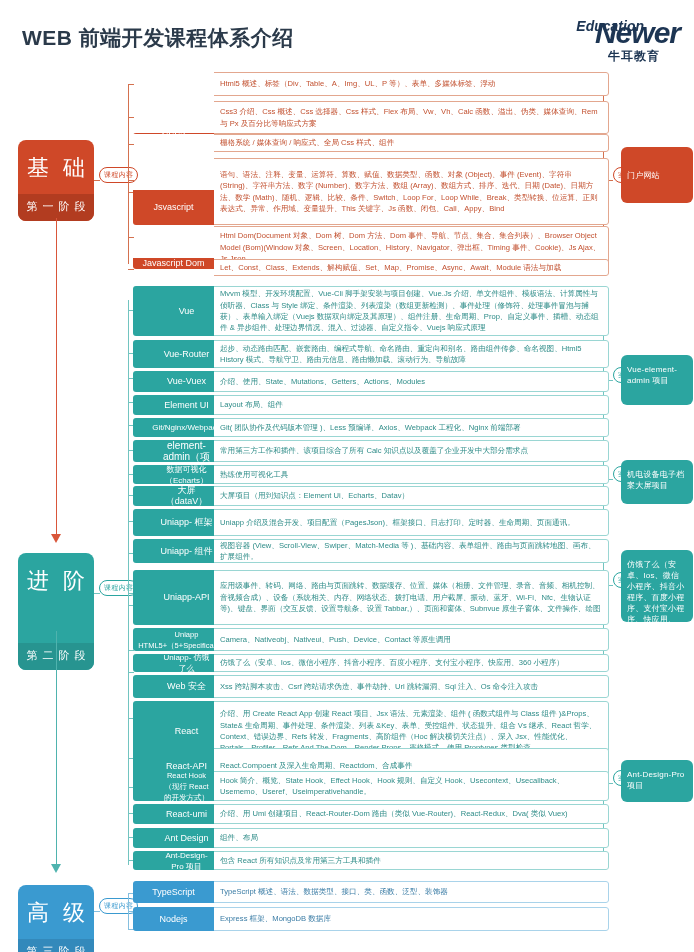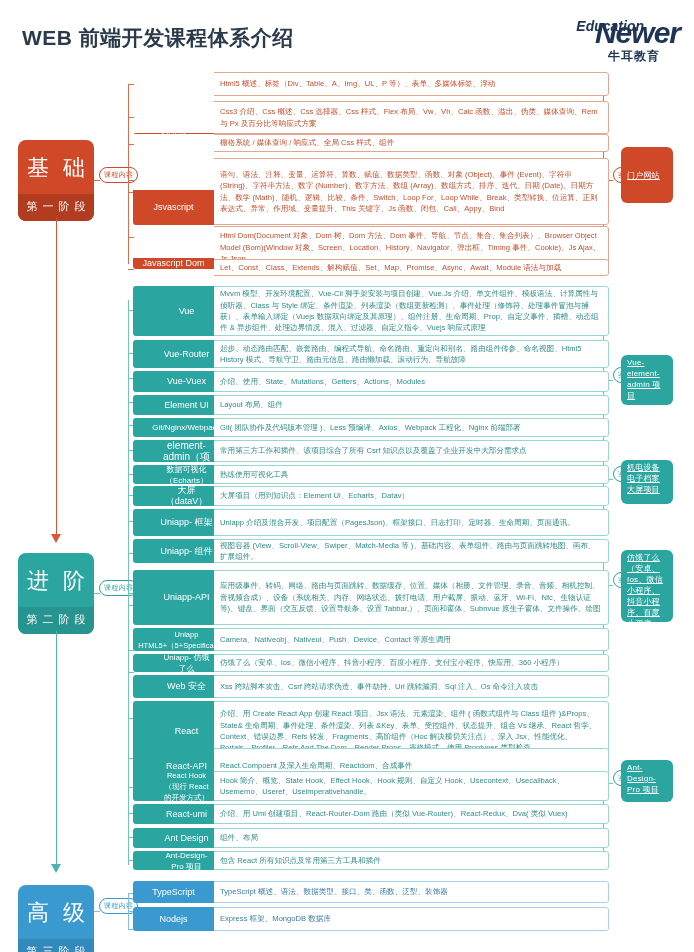--- a/index.html
+++ b/index.html
@@ -74,21 +74,21 @@
     font-weight: normal;
   }
   .stage-sub {
     font-size: 11px;
     letter-spacing: 1px;
     padding: 5px 0 7px 1px;
   }
   .stage.s1 { left: 18px; top: 140px; background: #cf4828; }
   .stage.s1 .stage-sub { background: #b23c20; }
   .stage.s2 { left: 18px; top: 553px; background: #2ba5a0; }
-  .stage.s2 .stage-sub { background: #279490; }
+  .stage.s2 .stage-sub { background: #279490; margin-top: 36px; }
   .stage.s3 { left: 18px; top: 885px; background: #3a9ad0; }
   .stage.s3 .stage-sub { background: #3389bb; }
 
   
   .pill {
     position: absolute;
     border-radius: 9px;
     border: 1px solid;
     background: #fff;
     font-size: 7px;
@@ -159,28 +159,27 @@
     border-left: 5px solid transparent;
     border-right: 5px solid transparent;
     border-top: 9px solid #d9563a;
   }
   .arrow-shaft.b { background: #4fb3ae; }
   .arrow-head.b { border-top-color: #4fb3ae; }
 
   
   .proj {
     position: absolute;
-    width: 52px;
+    width: 72px;
     border-radius: 6px;
     color: #fff;
     font-size: 8px;
     line-height: 11px;
-    padding: 2px 6px;
+    padding: 9px 6px;
     letter-spacing: 0.2px;
-    text-decoration: underline;
   }
   .proj.red  { background: #cf4828; }
   .proj.teal { background: #2ba5a0; }
 </style>
 </head>
 <body>
 
 <div id="page">
 
   <div class="page-title">WEB 前端开发课程体系介绍</div>
@@ -345,21 +344,21 @@
   <div class="row teal" style="top:395px; height:20px;">
     <div class="rlabel">Element UI</div>
     <div class="rtext">Layout 布局、组件</div>
   </div>
   <div class="row teal" style="top:418px; height:19px;">
     <div class="rlabel small" style="font-size:8px;">Git/Nginx/Webpack</div>
     <div class="rtext">Git( 团队协作及代码版本管理 )、Less 预编译、Axios、Webpack 工程化、Nginx 前端部署</div>
   </div>
   <div class="row teal" style="top:440px; height:22px;">
     <div class="rlabel" style="font-size:10px;">Vue-element-admin（项目）</div>
-    <div class="rtext">常用第三方工作和插件、该项目综合了所有 Csrf 知识点以及覆盖了企业开发中大部分需求点</div>
+    <div class="rtext">常用第三方工作和插件、该项目综合了所有 Calc 知识点以及覆盖了企业开发中大部分需求点</div>
   </div>
   <div class="row teal" style="top:465px; height:19px;">
     <div class="rlabel" style="font-size:8px;">数据可视化（Echarts）</div>
     <div class="rtext">熟练使用可视化工具</div>
   </div>
   <div class="row teal" style="top:486px; height:20px;">
     <div class="rlabel">大屏（dataV）</div>
     <div class="rtext">大屏项目（用到知识点：Element Ui、Echarts、Datav）</div>
   </div>
   <div class="row teal" style="top:509px; height:27px;">

